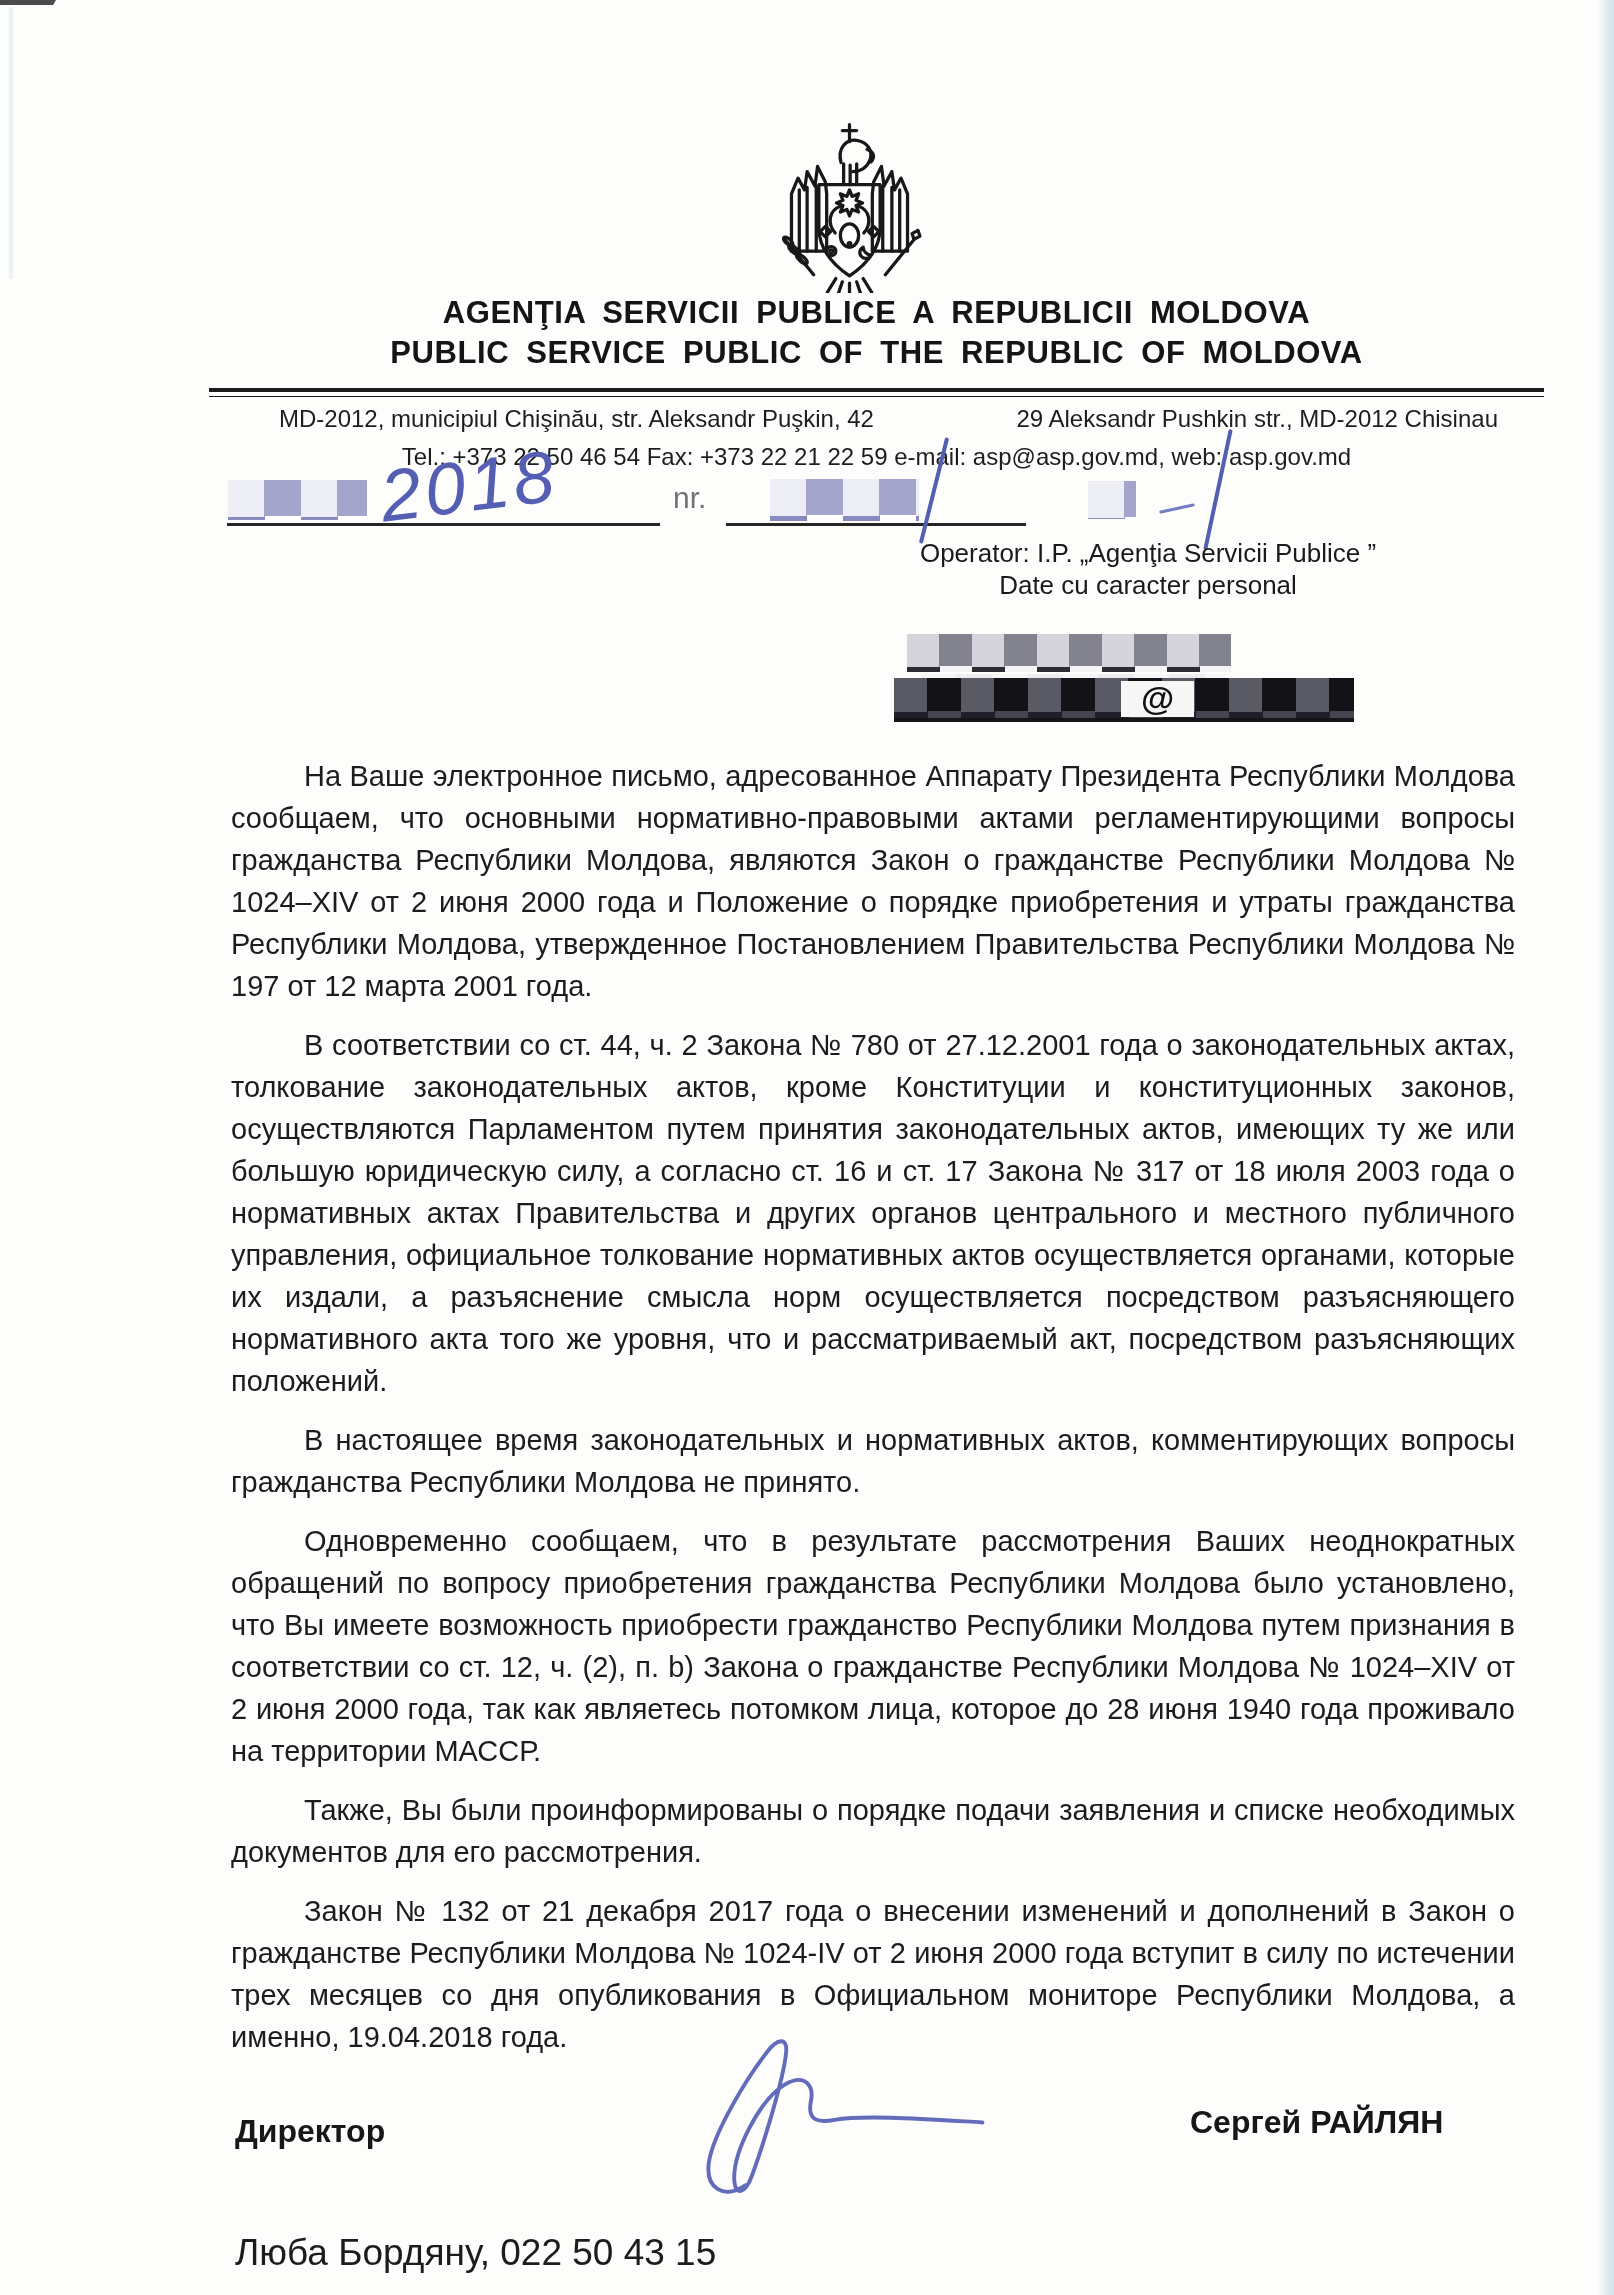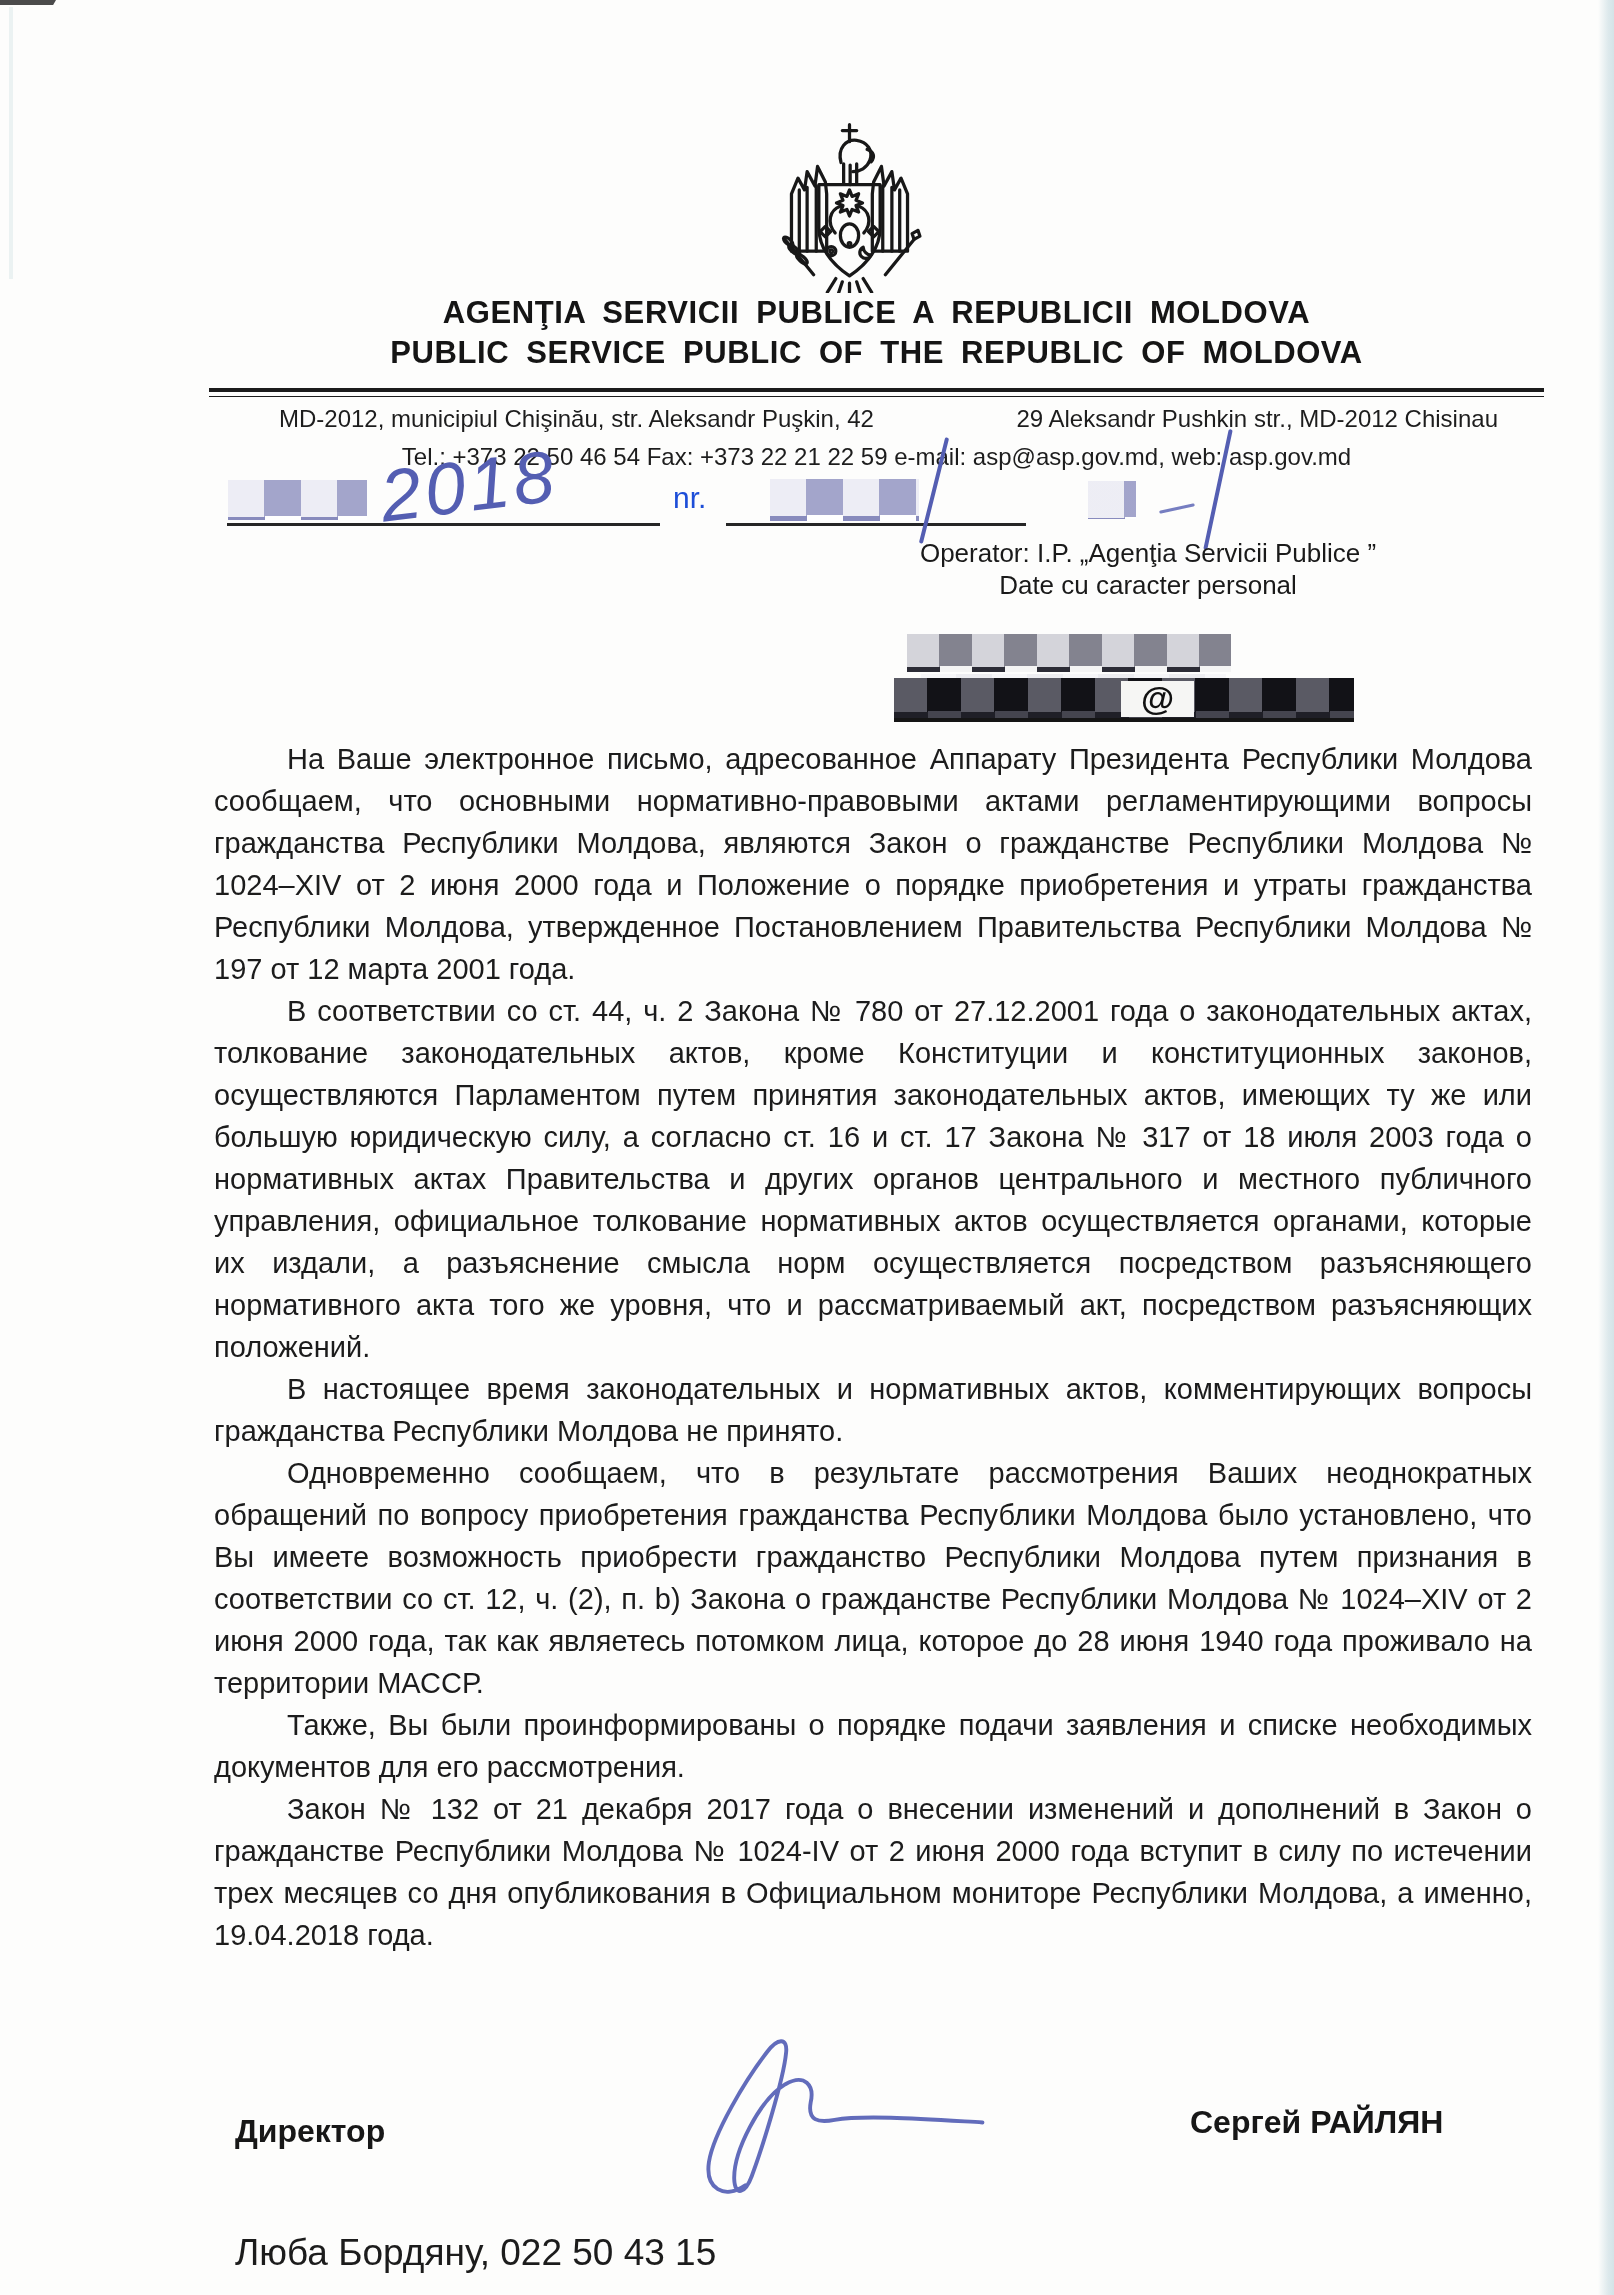--- a/index.html
+++ b/index.html
@@ -33,36 +33,36 @@
     background-size:73px 73px;opacity:.92;}
   .mosaic-gray{background-image:conic-gradient(#83838f 25%,#f4f4f4 0 50%,#2c2c36 0 75%,#d4d4da 0);
     background-size:65px 65px;}
   .mosaic-dark{background-image:conic-gradient(#121217 25%,#45454f 0 50%,#1f1f27 0 75%,#5a5a64 0);
     background-size:67px 67px;}
   .mosaic-faint{background-image:conic-gradient(#ededf1 25%,#fbfbfb 0 50%,#e2e2e8 0 75%,#f6f6f8 0);
     background-size:71px 71px;}
   .hand{color:#545eb2;font-style:italic;}
   .hand-2018{position:absolute;left:380px;top:453px;font-size:73px;line-height:65px;
     transform:rotate(-7deg);letter-spacing:3.9px;}
-  .nr-label{position:absolute;left:673px;top:481px;font-size:30px;color:#1d4ed8;text-align:right;}
+  .nr-label{position:absolute;left:673px;top:481px;font-size:30px;color:#737373;text-align:right;}
   .uline{position:absolute;height:2.6px;background:#262626;}
   .hand-slash{position:absolute;width:3.9px;background:#545eb2;border-radius:1.9px;}
   .hand-dash{position:absolute;width:36px;height:3.2px;background:#545eb2;border-radius:1.9px;transform:rotate(-12deg);opacity:.8;}
 
   
   .personal-block{position:absolute;left:843px;top:537px;width:610px;text-align:center;
     font-size:26px;line-height:32px;color:#1a1a1a;}
   .email-gap{position:absolute;top:2.6px;width:73px;height:36px;background:#f6f6f4;
     display:flex;align-items:center;justify-content:center;font-size:34px;font-weight:bold;color:#111;}
   .email-underline{position:absolute;left:894px;top:718px;width:460px;height:3.9px;background:#151515;}
 
   
   .body-text{position:absolute;left:214px;top:738px;width:1318px;
     font-size:29px;line-height:42px;text-align:justify;color:#1c1c1c;}
-  .body-text p{margin:0;text-indent:73px;}
+  .body-text p{margin:17px;text-indent:73px;}
 
   
   .sig-title{position:absolute;left:235px;top:2113px;font-size:32px;font-weight:bold;color:#171717;}
   .sig-name{position:absolute;left:1190px;top:2104px;font-size:32px;font-weight:bold;color:#171717;text-align:center;}
   .sig-svg{position:absolute;left:648px;top:2023px;width:350px;height:195px;}
   .footer-contact{position:absolute;left:235px;top:2232px;font-size:37px;color:#1c1c1c;}
 </style>
 </head>
 <body>
 

